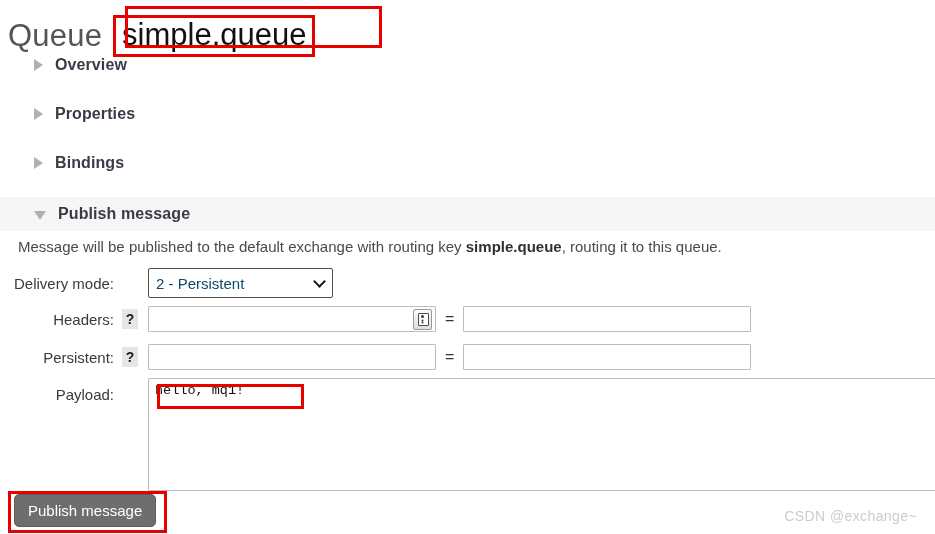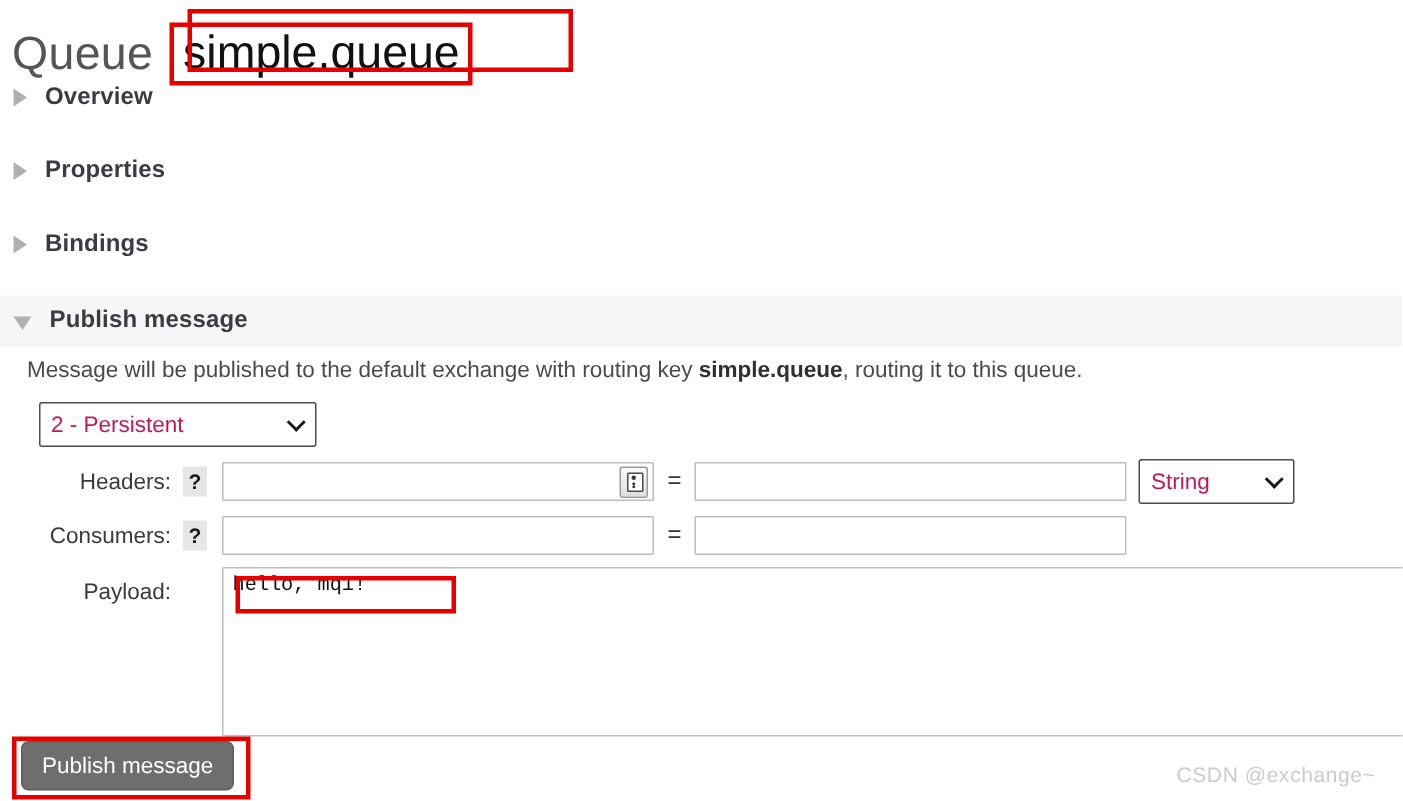--- a/index.html
+++ b/index.html
@@ -46,21 +46,21 @@
   }
 
   
   .section-head {
     position: absolute;
     left: 0;
     width: 935px;
     height: 34px;
     display: flex;
     align-items: center;
-    padding-left: 9px;
+    padding-left: 34px;
   }
   .section-head.shaded {
     background: #f6f6f6;
   }
   .tri {
     width: 0;
     height: 0;
     margin-right: 12px;
     flex: none;
   }
@@ -121,21 +121,21 @@
   }
   .spacer-badge {
     display: inline-block;
     width: 16px;
     margin-right: 10px;
   }
 
   select.ui-select {
     font-family: "Liberation Sans", sans-serif;
     font-size: 15px;
-    color: #be185d;
+    color: #0c4a6e;
     background: #ffffff;
     border: 1px solid #4d4d4d;
     border-radius: 2px;
     padding: 3px 26px 3px 7px;
     height: 30px;
     appearance: none;
     -webkit-appearance: none;
     -moz-appearance: none;
     cursor: pointer;
   }
@@ -296,48 +296,43 @@
 <div class="section-head shaded" style="top:197px;">
   <span class="tri down"></span>
   <span class="section-label">Publish message</span>
 </div>
 
 <div id="publish-desc">
   <span>Message will be published to the default exchange with routing key </span><b>simple.queue</b><span>, routing it to this queue.</span>
 </div>
 
 <div class="form-row" style="left:0; top:268px;">
+  <span class="row-label">Delivery mode:</span>
   <span class="spacer-badge"></span>
   <span class="select-wrap">
     <select class="ui-select" style="width:185px;">
       <option>2 - Persistent</option>
     </select>
     <span class="chev"></span>
   </span>
 </div>
 
 <div class="form-row" style="left:0; top:306px;">
   <span class="row-label">Headers:</span>
   <span class="help-badge">?</span>
   <span class="key-field-wrap">
     <input class="ui-text" style="width: 288px; padding-right: 28px;" type="text" value="">
     <span class="autofill-icon"></span>
   </span>
   <span class="eq">=</span>
   <input class="ui-text" style="width: 288px;" type="text" value="">
-  <span class="select-wrap" style="margin-left:8px;">
-    <select class="ui-select" style="width:104px;">
-      <option>String</option>
-    </select>
-    <span class="chev"></span>
-  </span>
 </div>
 
 <div class="form-row" style="left:0; top:344px;">
-  <span class="row-label">Consumers:</span>
+  <span class="row-label">Persistent:</span>
   <span class="help-badge">?</span>
   <input class="ui-text" style="width: 288px;" type="text" value="">
   <span class="eq">=</span>
   <input class="ui-text" style="width: 288px;" type="text" value="">
 </div>
 
 <div id="payload-row">
   <span class="row-label">Payload:</span>
   <span class="spacer-badge"></span>
   <textarea class="ui-textarea" style="">hello, mq1!</textarea>

